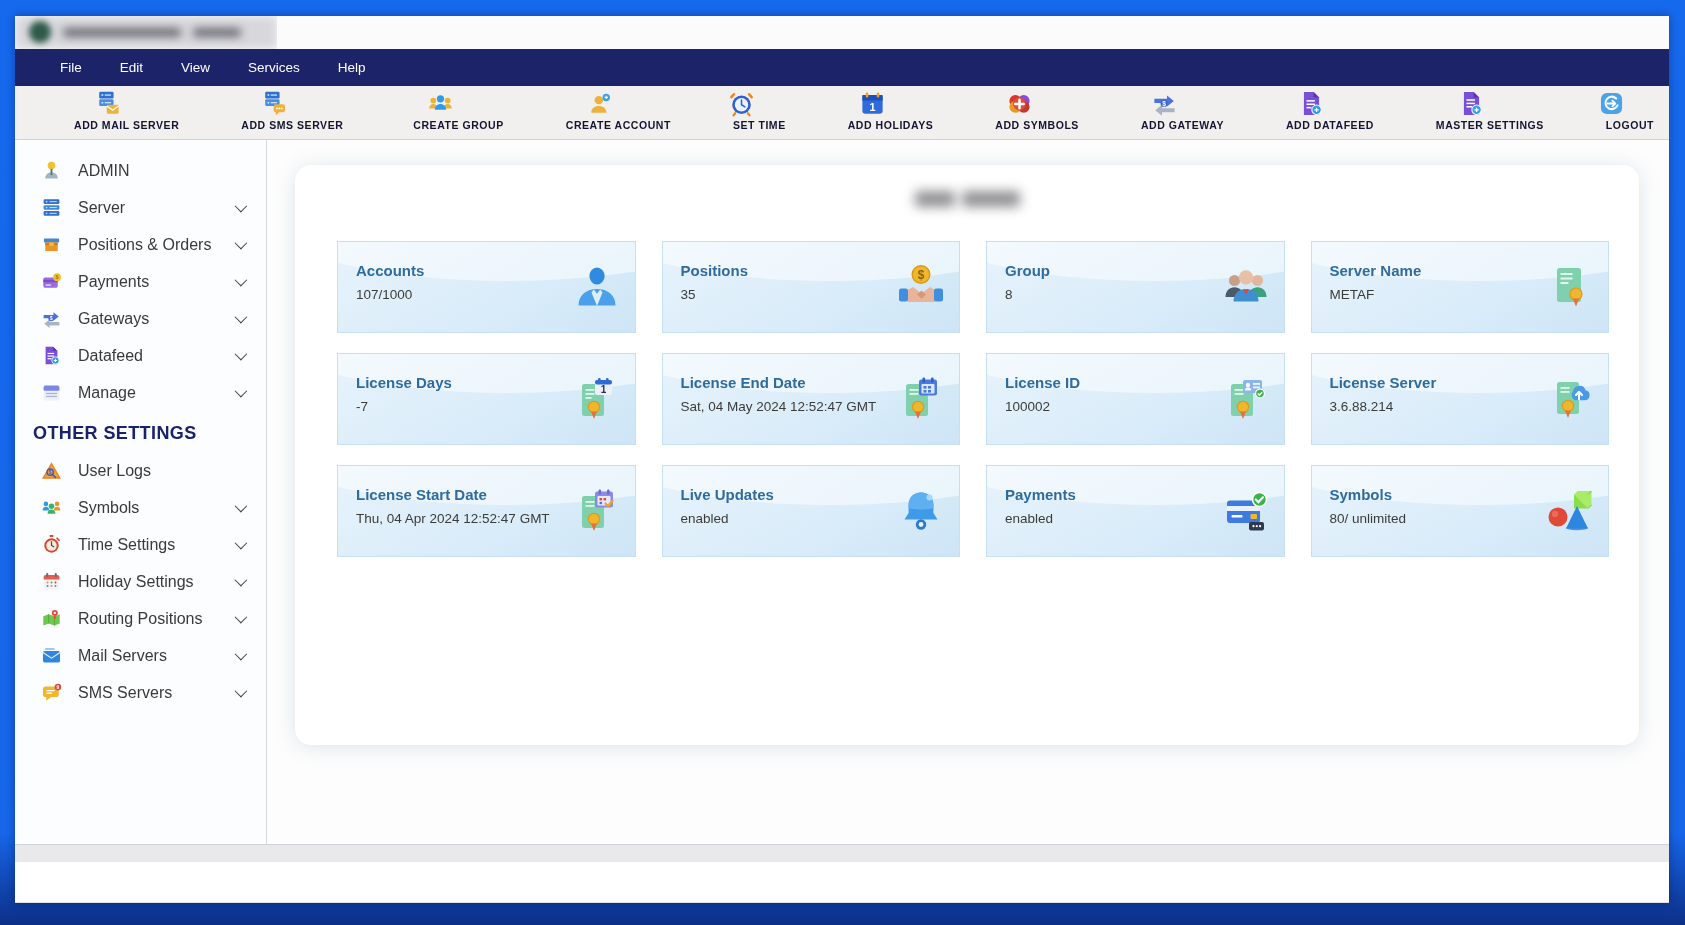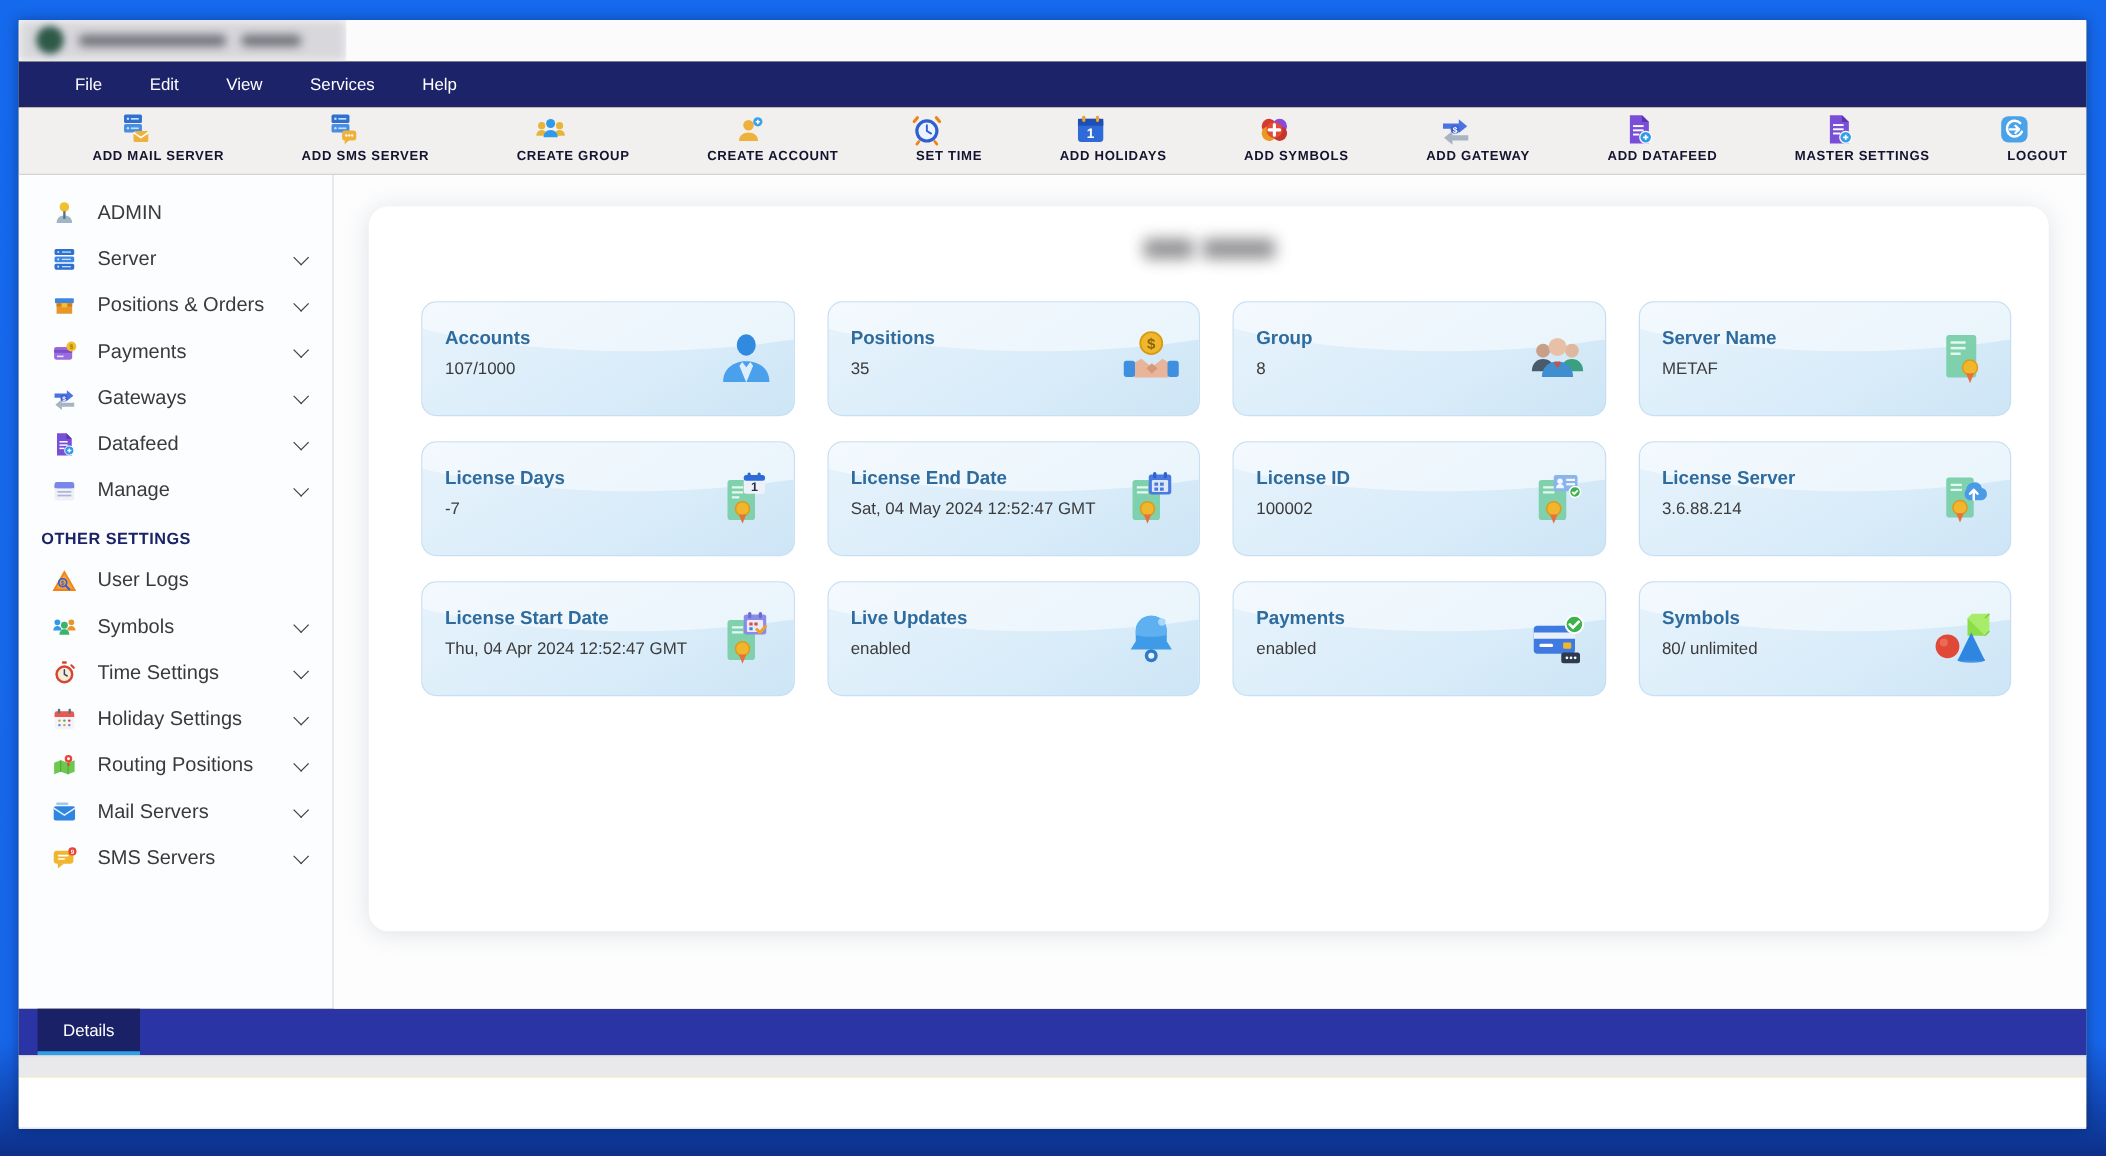--- a/index.html
+++ b/index.html
@@ -36,36 +36,36 @@
   .tsep { width:1px; background:#c9c6c3; margin:0 4px; }
 
   
   .content { flex:1 1 auto; display:flex; min-height:0; }
   .sidebar { width:252px; flex:0 0 auto; background:#fbfdfe; border-right:1px solid #d9dade; padding-top:12px; overflow:hidden; }
   .side-item { display:flex; align-items:center; height:37px; padding:0 22px 0 26px; cursor:pointer; }
   .side-item .icon { width:21px; height:21px; flex:0 0 auto; }
   .side-item .icon svg { width:100%; height:100%; display:block; }
   .side-label { font-size:16px; color:#3a3a3a; margin-left:16px; flex:1 1 auto; white-space:nowrap; }
   .chev { width:9px; height:9px; border-right:1.8px solid #3f3f46; border-bottom:1.8px solid #3f3f46; transform:rotate(45deg) translateY(-2px); flex:0 0 auto; }
-  .side-header { font-size:13px; font-weight:bold; letter-spacing:.4px; color:#1b2368; padding:12px 0 8px 18px; }
+  .side-header { font-size:18px; font-weight:bold; letter-spacing:.4px; color:#1b2368; padding:12px 0 8px 18px; }
 
   .main { flex:1 1 auto; background:#fdfdfd; position:relative; }
   .panel {
     position:absolute; left:28px; top:25px; right:30px; height:580px;
     background:#ffffff; border-radius:16px;
     box-shadow:0 2px 20px rgba(110,135,160,.22);
     padding-top:22px;
   }
   .panel-title-redact { display:flex; justify-content:center; gap:7px; height:24px; align-items:center; }
   .panel-title-redact span { display:block; height:16px; background:#7c7c80; border-radius:3px; filter:blur(6px); opacity:.85; }
   .panel-title-redact .w1 { width:40px; } .panel-title-redact .w2 { width:58px; }
 
   .cards { display:grid; grid-template-columns:repeat(4,1fr); gap:20px 26px; padding:30px 30px 0 42px; }
   .card {
-    position:relative; height:92px; border-radius:12px; overflow:hidden;
+    position:relative; height:92px; border-radius:0; overflow:hidden;
     background:linear-gradient(150deg,#e7f3fc 0%,#d9ecf9 60%,#cde5f6 100%);
     border:1px solid #c7dff2; padding:20px 18px; cursor:default;
   }
   .card::before { content:''; position:absolute; left:-18%; top:-72%; width:150%; height:115%;
     background:rgba(255,255,255,.5); border-radius:50%; pointer-events:none; }
   .card-title { position:relative; font-size:15px; font-weight:bold; color:#2e6b9e; }
   .card-value { position:relative; font-size:13.5px; color:#3b3b3b; margin-top:8px; white-space:nowrap; }
   .card .icon { position:absolute; right:14px; top:50%; transform:translateY(-50%); width:48px; height:48px; }
   .card .icon svg { width:100%; height:100%; display:block; }
 
@@ -643,19 +643,16 @@
                   <circle cx="12" cy="30" r="9.5" fill="#e04838"></circle>
                   <circle cx="9" cy="27" r="3.2" fill="#ec6a58"></circle>
                 </svg>
               </span>
             </div>
           </div>
       </div>
     </div>
   </div>
 
-  <div class="detailsbar">
-      <div class="dtab active">Details</div>
-    </div>
   <div class="statusstrip"></div>
   <div class="bottomwhite"></div>
 
 </div>
 
 </body></html>

